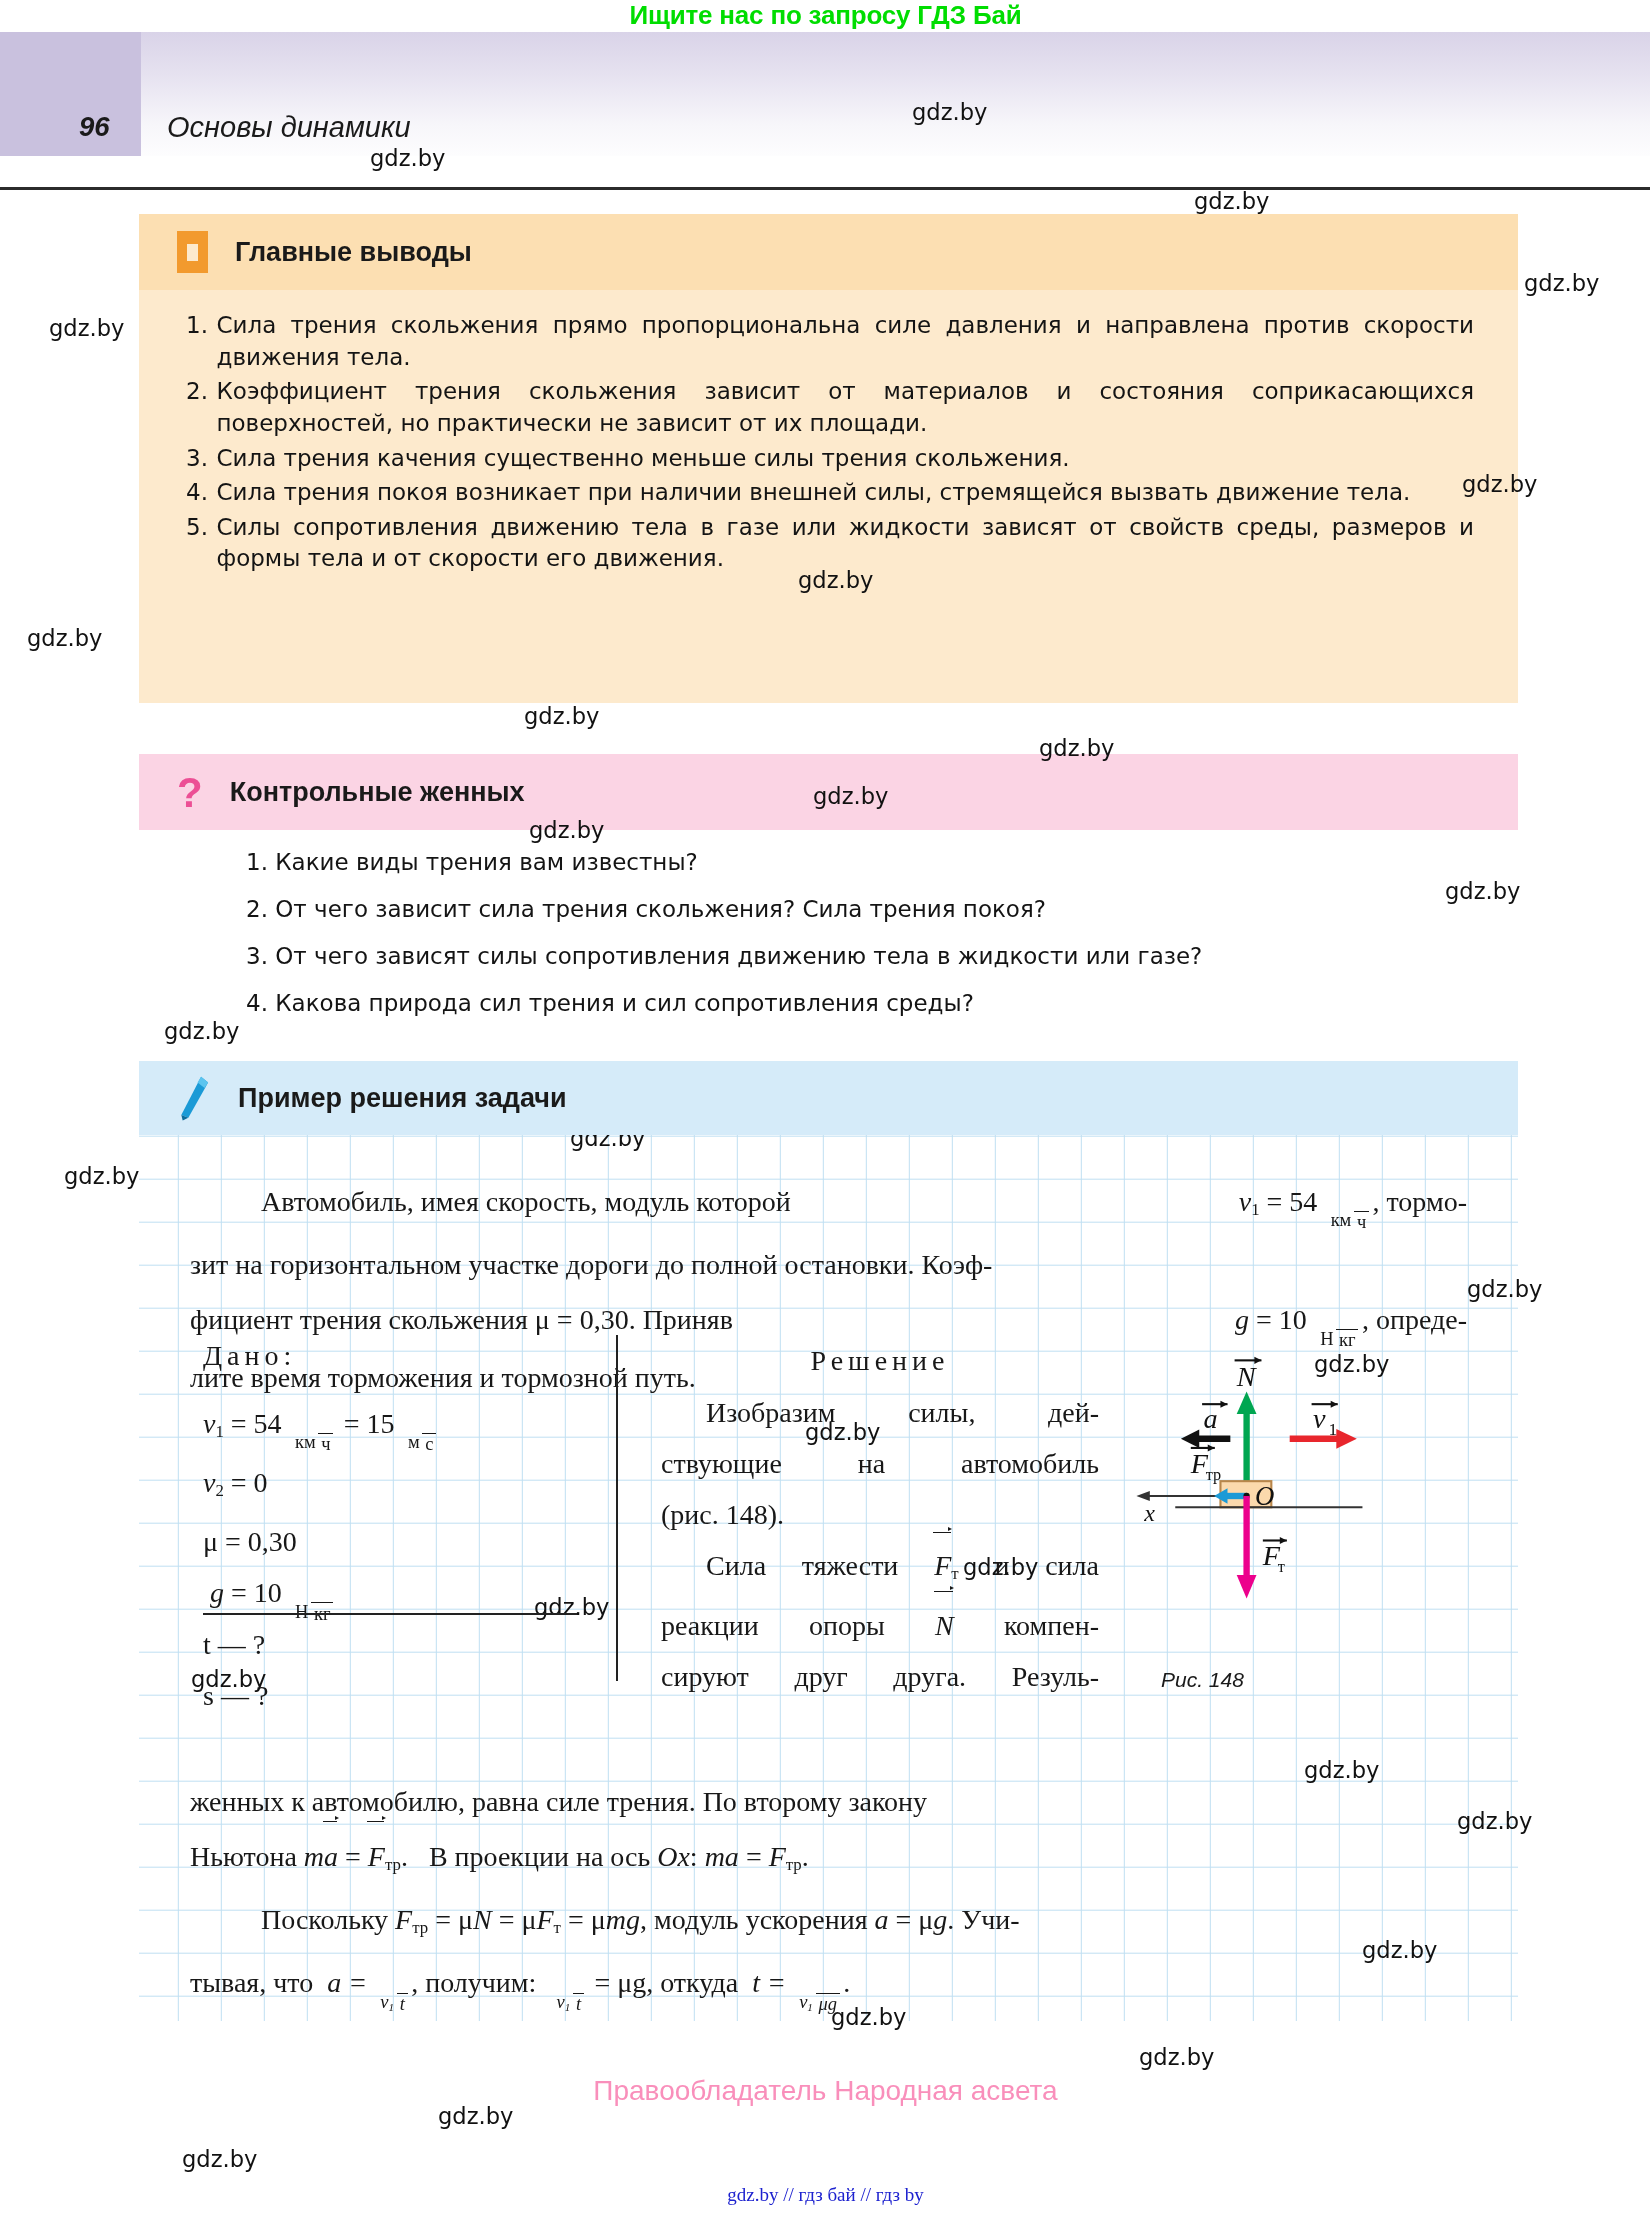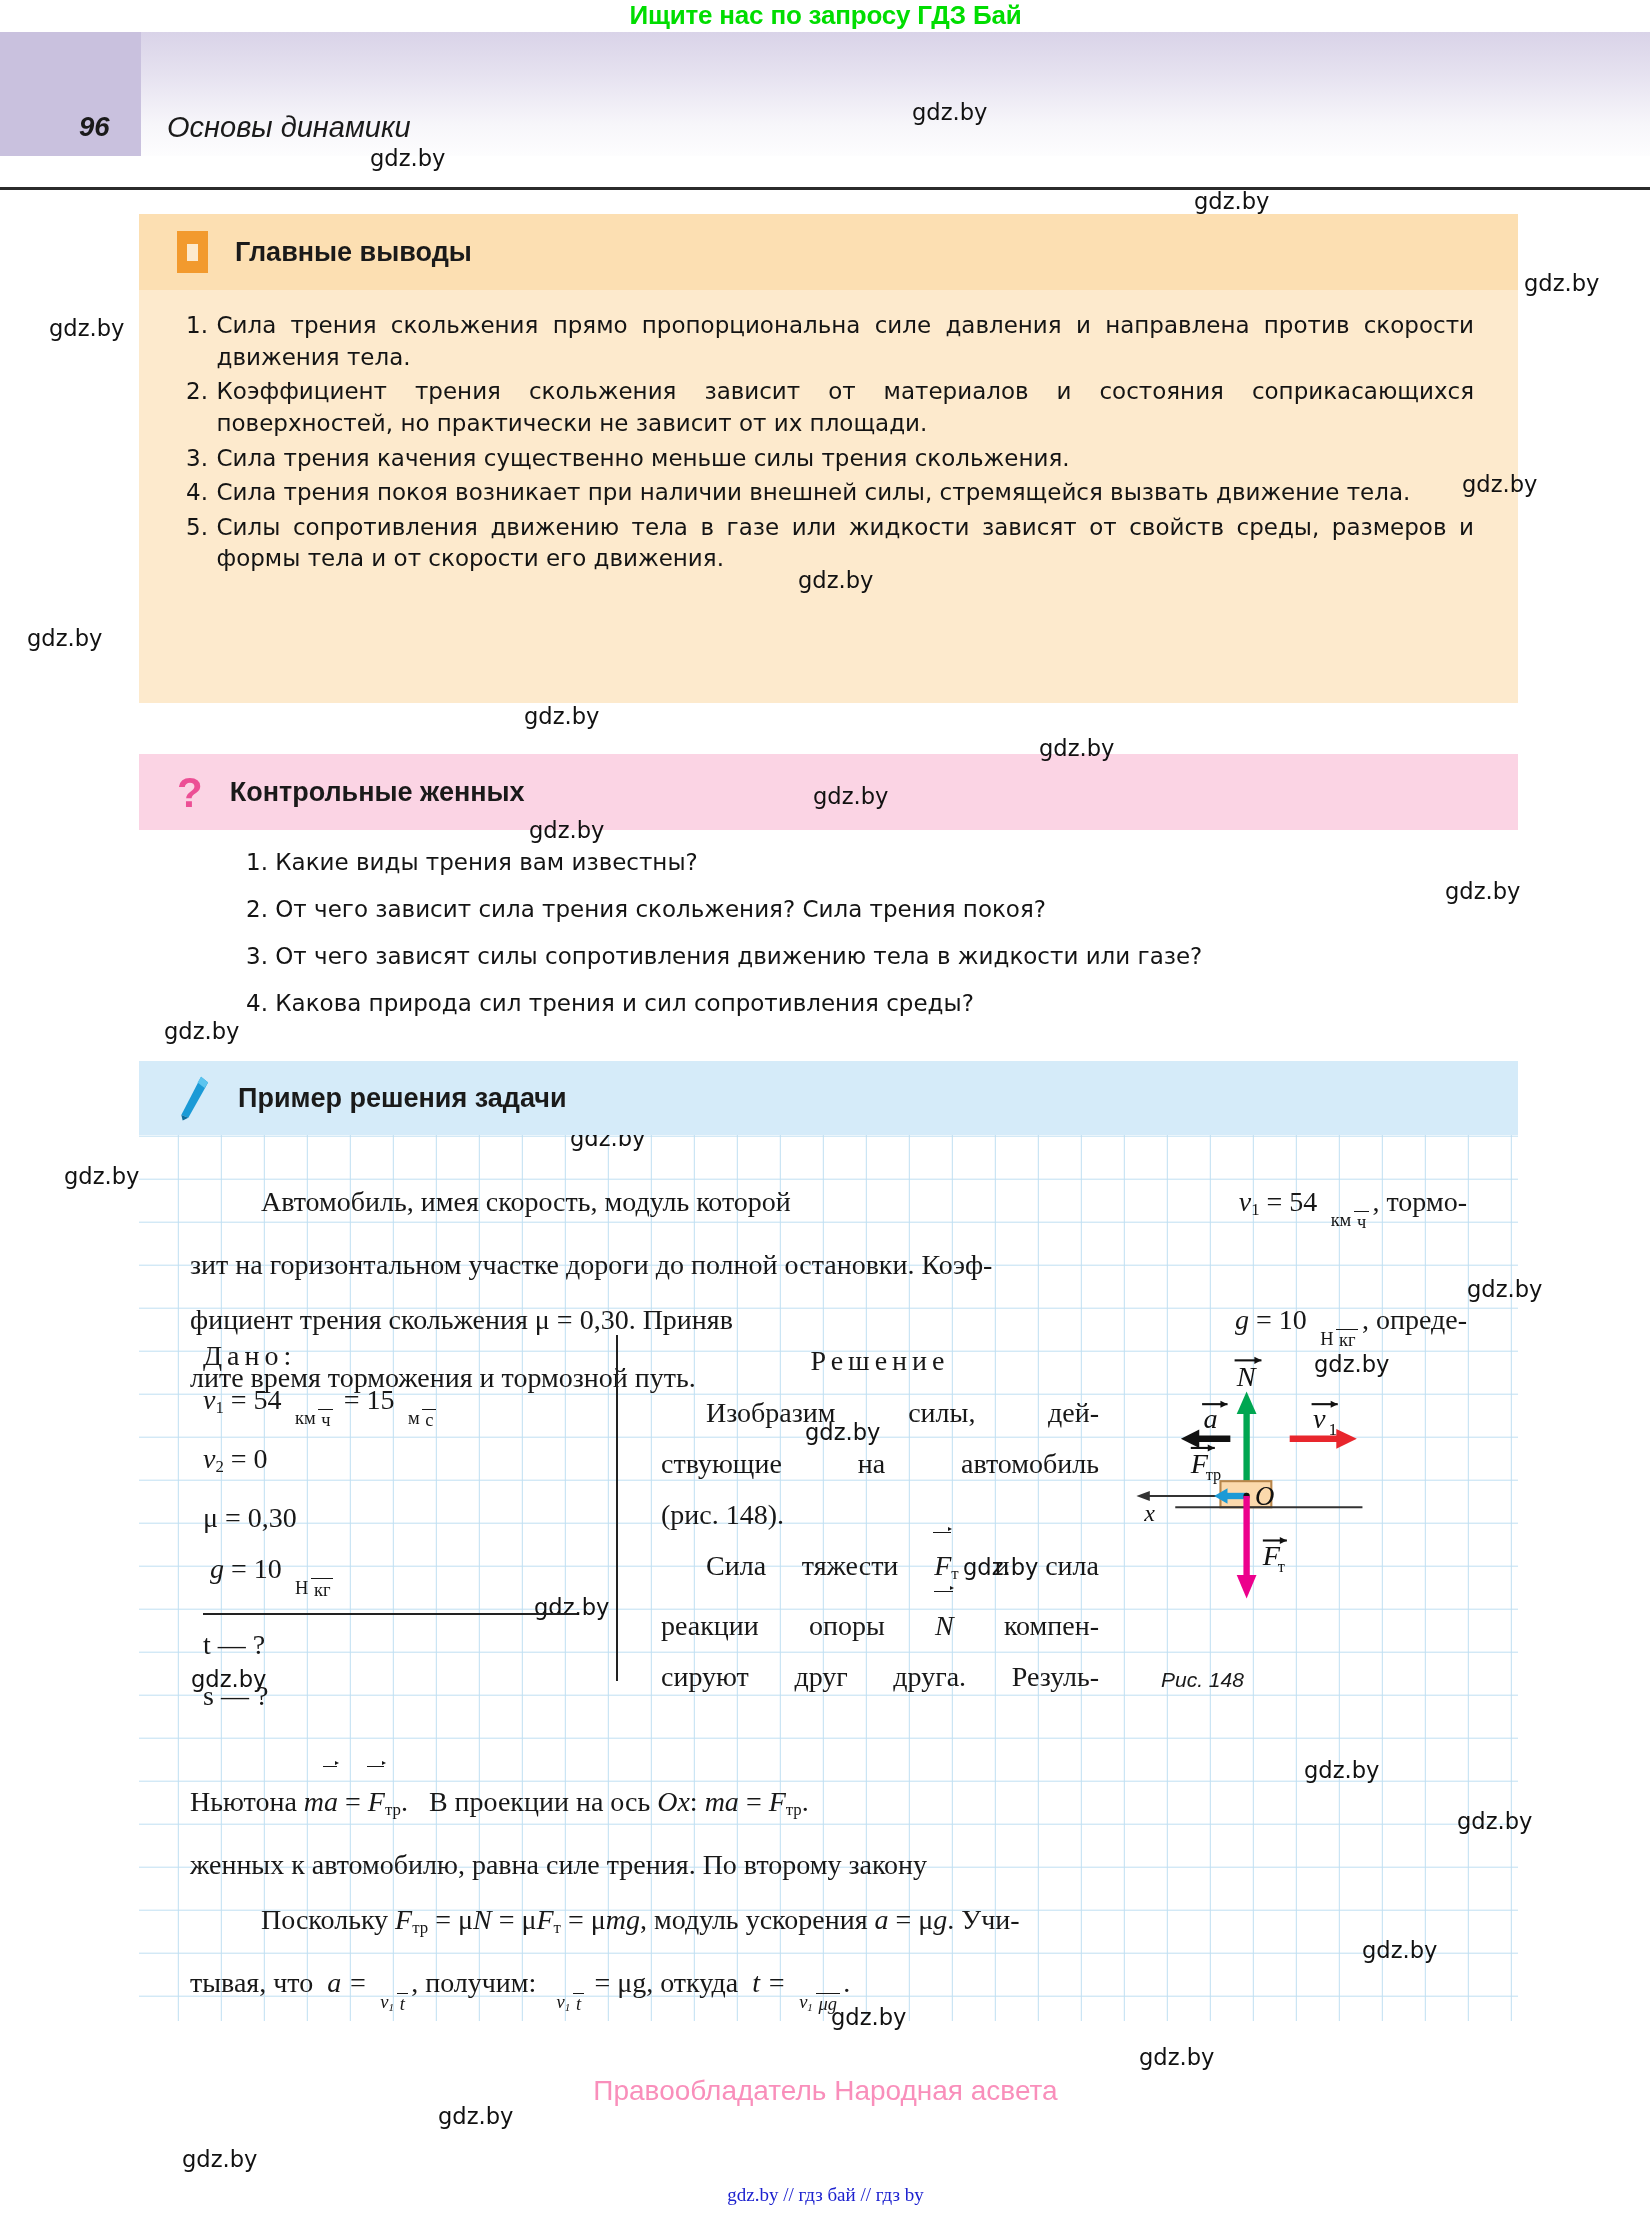--- a/index.html
+++ b/index.html
@@ -150,21 +150,21 @@
   }
   .pline { display:block; white-space:nowrap; }
   .pline.just { display:flex; justify-content:space-between; }
 
   
   #given-col {
     position:absolute; left:64px; top:279px; width:381px;
     font-family:"Liberation Serif", serif;
     color:#181818; z-index:2;
   }
-  #given-title { font-size:28px; letter-spacing:5px; margin-bottom:2px; }
+  #given-title { font-size:28px; letter-spacing:5px; margin-bottom:26px; }
   .given-row { font-size:28px; line-height:51px; white-space:nowrap; }
   #given-rule {
     position:absolute; left:64px; top:552px; width:374px; height:2.1px;
     background:#222; z-index:2;
   }
   #given-unknowns {
     position:absolute; left:64px; top:558px; width:381px;
     font-family:"Liberation Serif", serif; font-size:28px; color:#181818;
     line-height:51px; z-index:2;
   }
@@ -482,30 +482,30 @@
         <text x="212" y="316" font-family="Liberation Serif, serif" font-size="40" font-style="italic" fill="#111">F</text>
         <text x="233" y="326" font-family="Liberation Serif, serif" font-size="23" fill="#111">т</text>
         <line x1="212" y1="281" x2="246" y2="281" stroke="#111" stroke-width="3"></line>
         <polygon points="246,281 236,276 236,286" fill="#111"></polygon>
       </g>
     </svg>
   </div>
   <div id="fig-caption">Рис. 148</div>
 
   <div id="tail-text">
+    <span class="pline">женных к автомобилю, равна силе трения. По второму закону</span>
+
     <span class="pline">
       <span>Ньютона</span>
       <span>
         <span class="it">m</span><span class="vec">a</span> = <span class="vec">F</span><sub>тр</sub>.
       </span>
       &nbsp;&nbsp;<span>В проекции на ось</span>
       <span class="it">Ox</span><span>: <span class="it">ma</span> = <span class="it">F</span><sub>тр</sub>.</span>
     </span>
-
-    <span class="pline">женных к автомобилю, равна силе трения. По второму закону</span>
 
     <span class="pline" style="padding-left:71px;">
       Поскольку <span class="it">F</span><sub>тр</sub> = μ<span class="it">N</span> = μ<span class="it">F</span><sub>т</sub> = μ<span class="it">mg</span>, модуль ускорения <span class="it">a</span> = μ<span class="it">g</span>. Учи-
     </span>
 
     <span class="pline">
       <span>тывая, что</span>&nbsp;
       <span class="it">a =</span>
       <span class="frac it">
         <span class="num">v<sub>1</sub></span>

